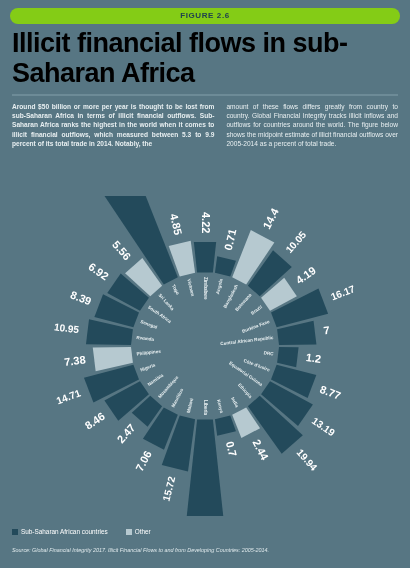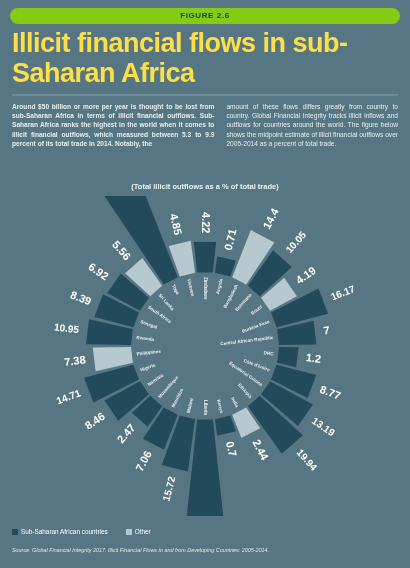--- a/index.html
+++ b/index.html
@@ -17,21 +17,21 @@
     position:absolute;left:10px;top:8px;width:390px;height:16px;
     background:#84cc16;border-radius:8px;
   }
   .fig-pill span{
     display:block;text-align:center;line-height:16px;
     font-size:8px;font-weight:bold;letter-spacing:.6px;color:#20424f;
   }
   .title{
     position:absolute;left:12px;top:28px;width:390px;
     font-size:27px;line-height:30px;font-weight:bold;
-    color:#fde047;letter-spacing:-.5px;
+    color:#000000;letter-spacing:-.5px;
   }
   .rule{
     position:absolute;left:12px;top:94px;width:386px;height:2px;
     background:#6d8b97;
   }
   .body-cols{
     position:absolute;left:12px;top:102px;width:386px;
     display:flex;gap:12px;
   }
   .body-cols p{
@@ -93,21 +93,20 @@
 
   <div class="body-cols">
     <div class="col-left">
       <p>Around $50 billion or more per year is thought to be lost from sub-Saharan Africa in terms of illicit financial outflows. Sub-Saharan Africa ranks the highest in the world when it comes to illicit financial outflows, which measured between 5.3 to 9.9 percent of its total trade in 2014. Notably, the</p>
     </div>
     <div class="col-right">
       <p>amount of these flows differs greatly from country to country. Global Financial Integrity tracks illicit inflows and outflows for countries around the world. The figure below shows the midpoint estimate of illicit financial outflows over 2005-2014 as a percent of total trade.</p>
     </div>
   </div>
 
-  <div class="subtitle">(Total illicit outflows as a % of total trade)</div>
 
   <div class="chart-wrap">
     <svg viewBox="0 0 410 320">
       <g id="wedges">
           <path d="M214.94451302490958,76.67124260770947 L230.2721437572802,80.44916427596745 L235.97206139170262,64.76256329586536 L217.18741357584116,60.13256344440353 Z" class="wedge-dark"></path>
           <path d="M232.20426383653995,81.1819207685079 L246.18238564299773,88.5182050298512 L274.36417760835985,46.44518938364891 L250.82059438762226,34.08856369176755 Z" class="wedge-light"></path>
           <path d="M247.88300171746621,89.69205555070054 L259.69925696702535,100.16034423016819 L291.8217616724329,70.89167284862754 L273.0663314523056,54.27581158757111 Z" class="wedge-dark"></path>
           <path d="M261.0695354119424,101.7070688538277 L270.0372062998388,114.69898306405018 L296.8781605777944,100.13019950998913 L284.209518231006,81.77650248129758 Z" class="wedge-light"></path>
           <path d="M270.99751151274523,116.52869177750802 L276.59542960313166,131.2891886882739 L328.10904680904946,117.82657554568502 L318.48337148252745,92.44575563601833 Z" class="wedge-dark"></path>
           <path d="M277.08995213562093,133.29554547182443 L278.9927867766885,148.96679865490324 L316.41527870384937,148.44424813774668 L313.5500689841274,124.8471231058051 Z" class="wedge-dark"></path>

